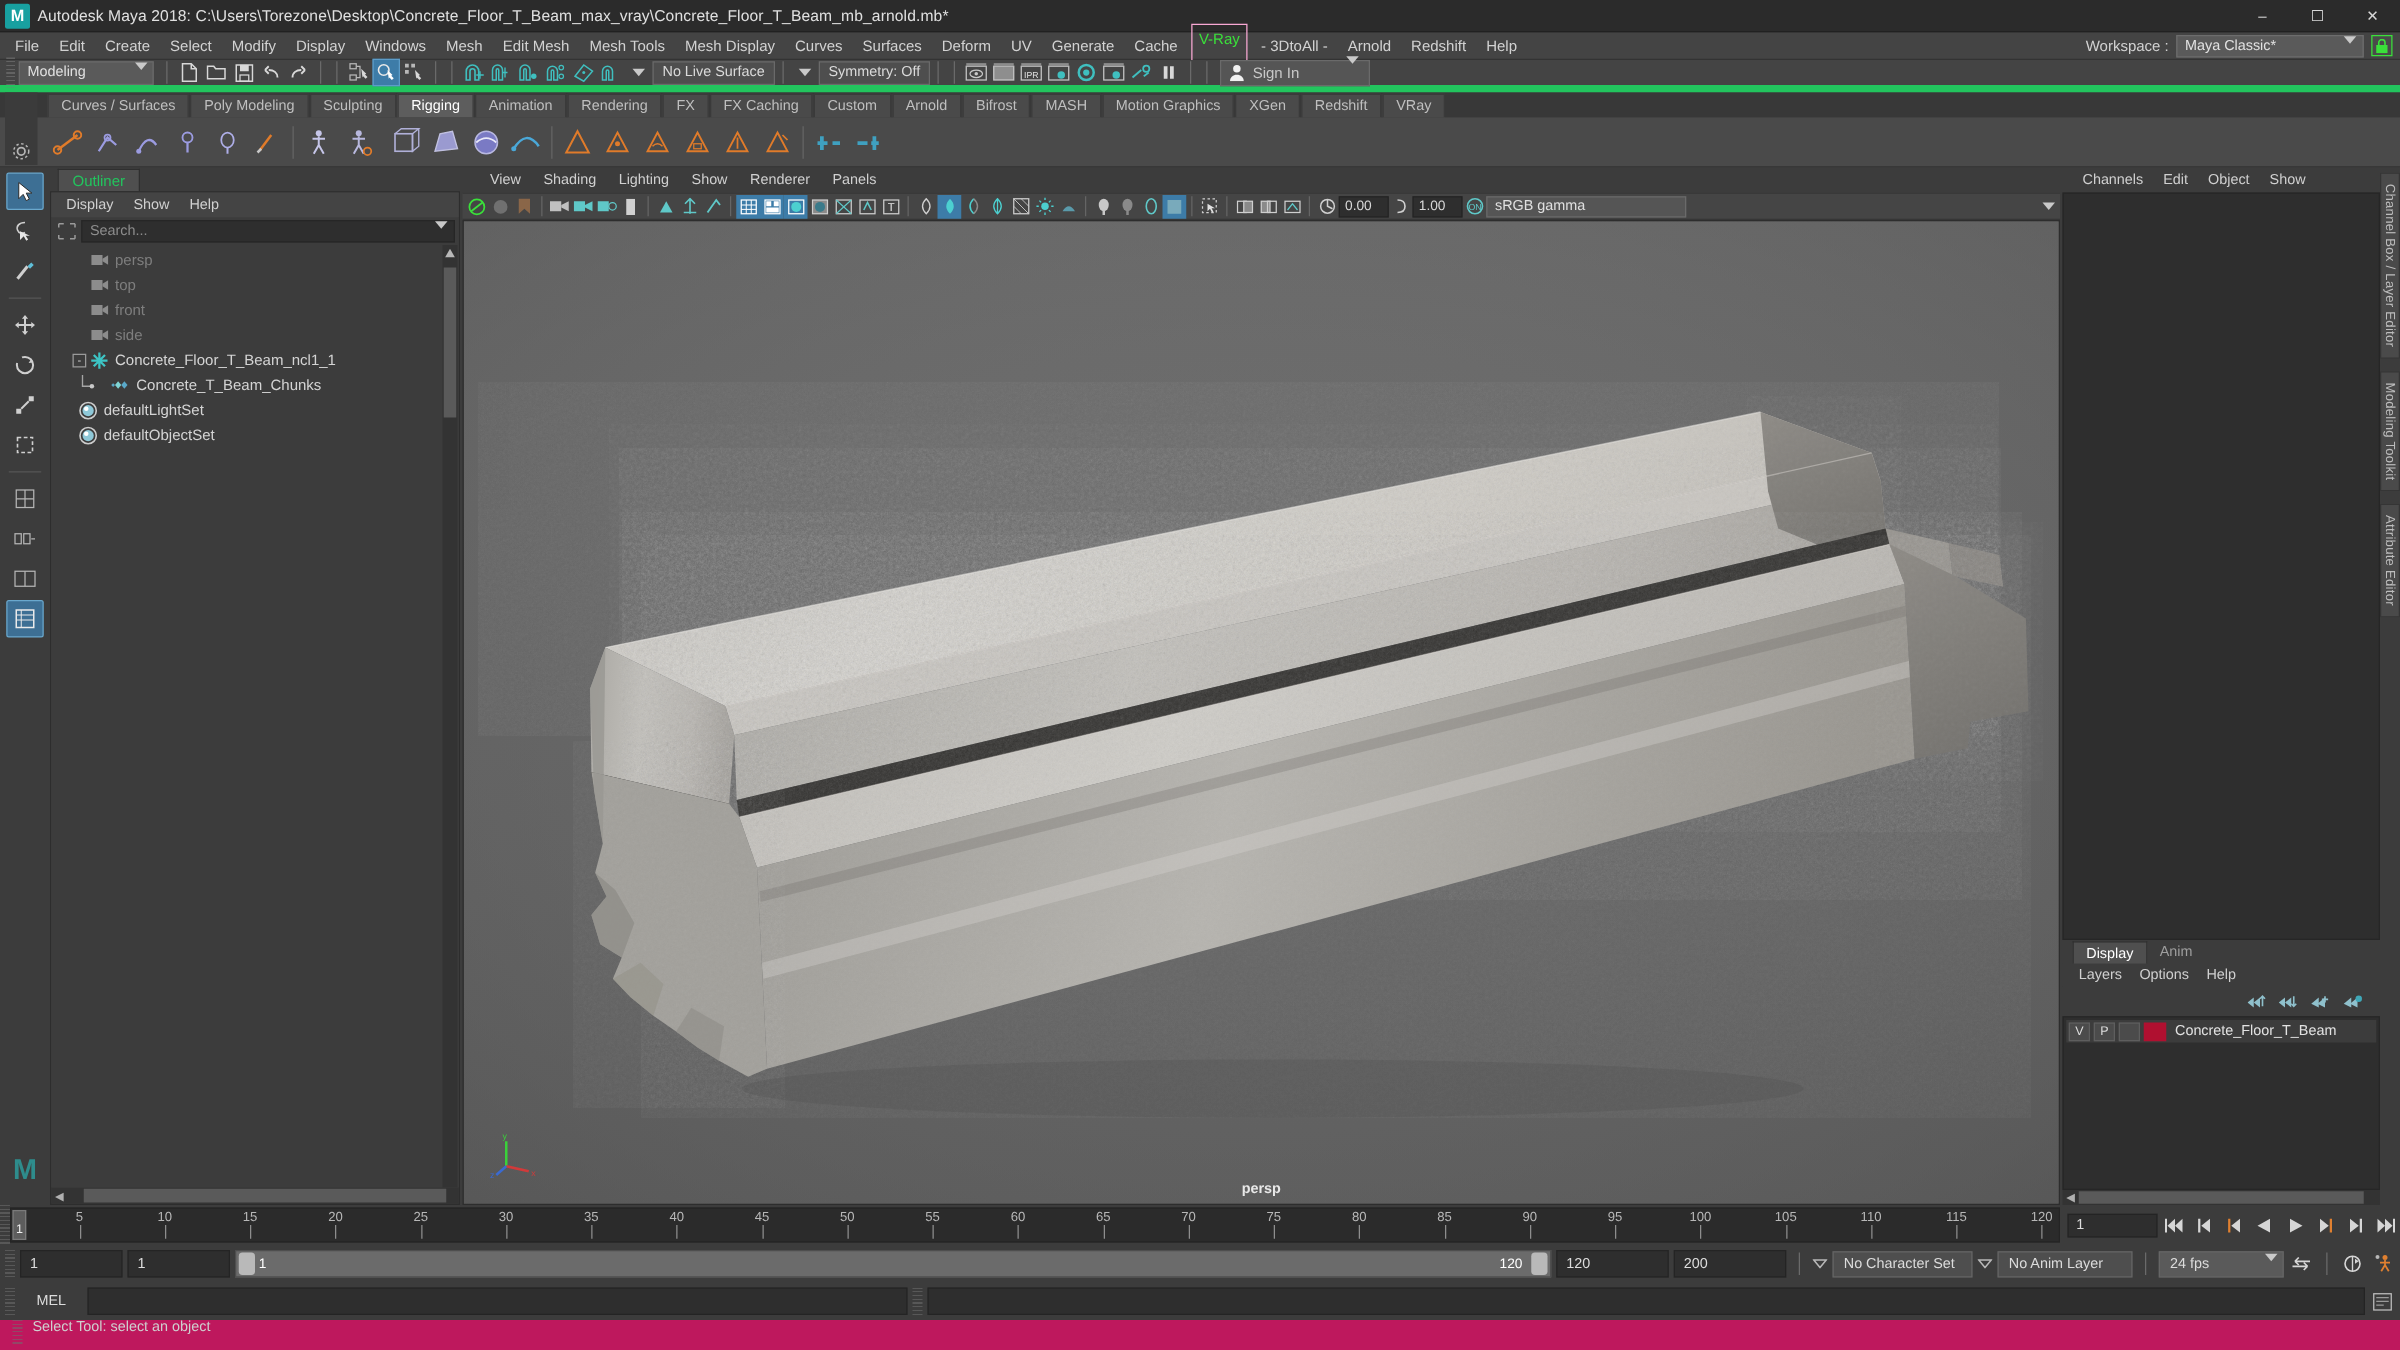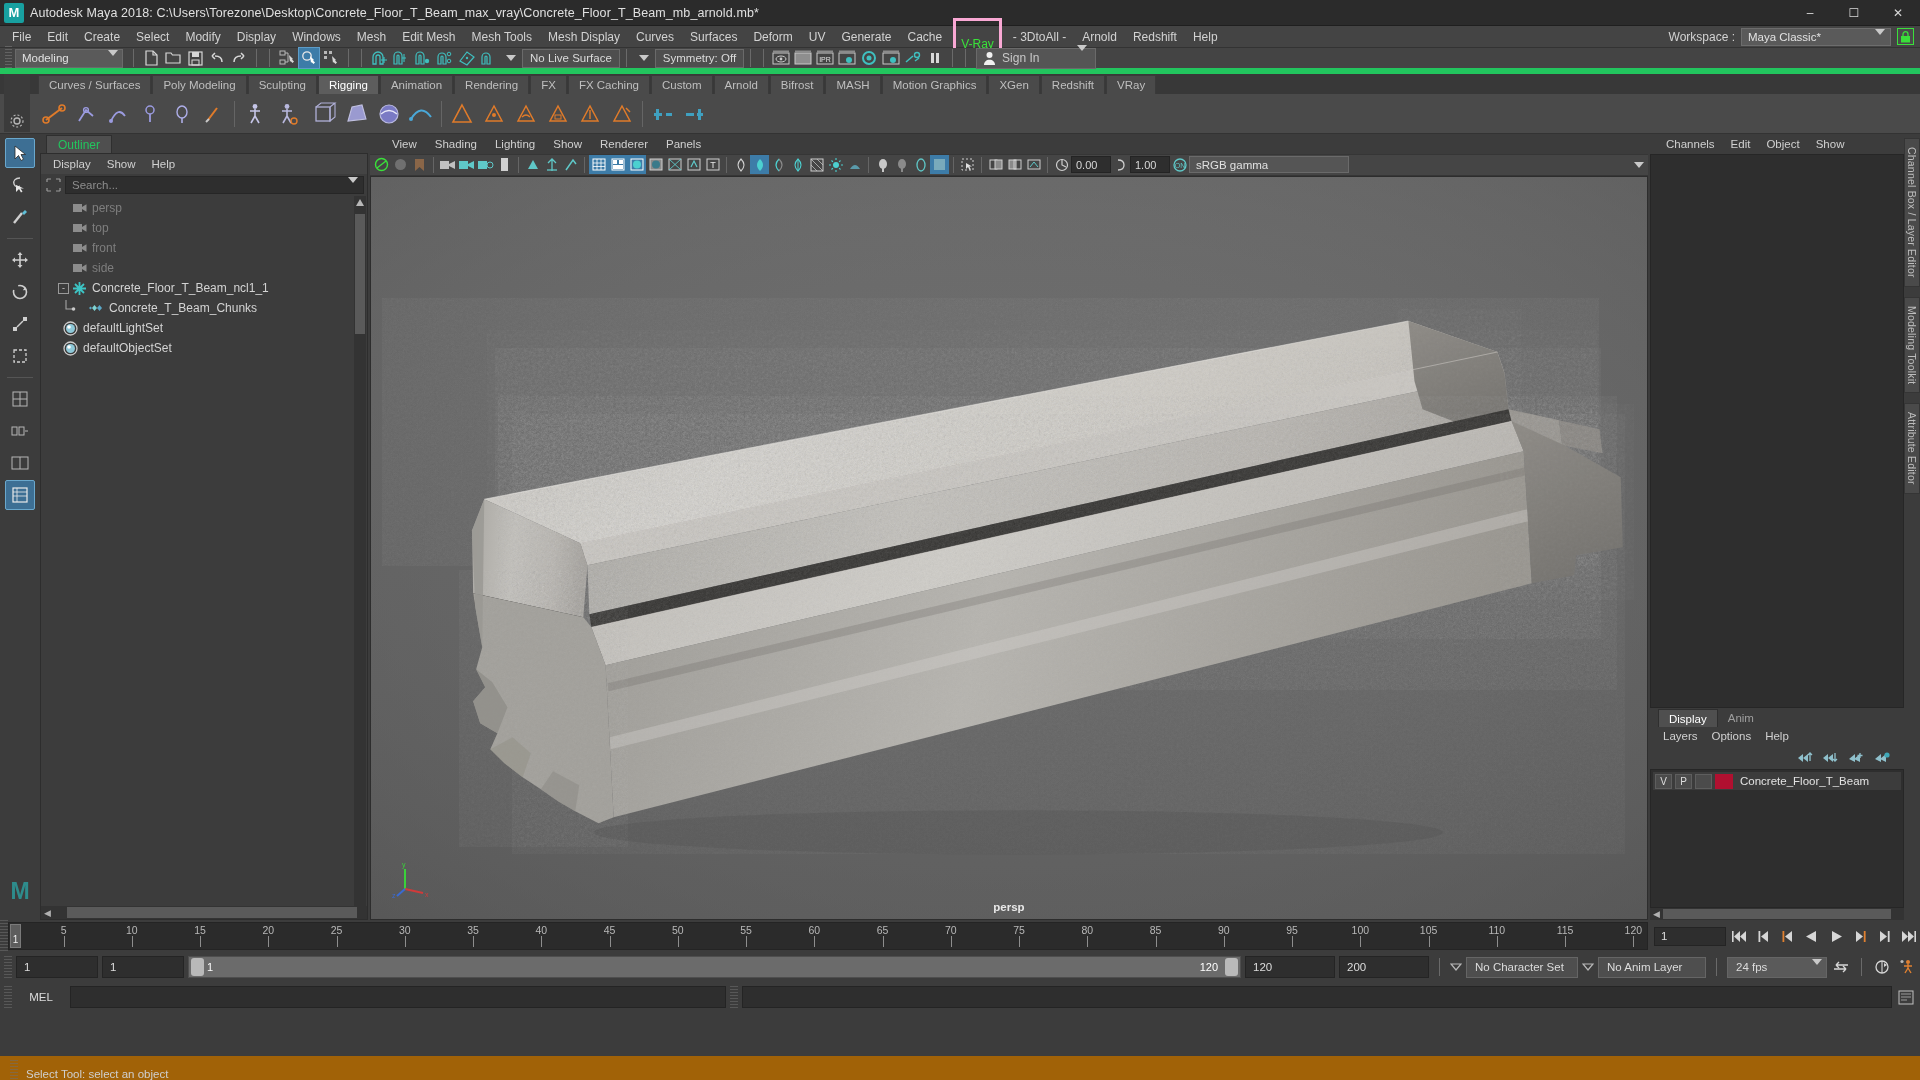--- a/index.html
+++ b/index.html
@@ -32,21 +32,21 @@
   }
 
   
   .menubar {
     height: 22px; flex: 0 0 22px; background: #444444; display: flex; align-items: center;
     padding-left: 4px; border-bottom: 1px solid #333;
   }
   .menuitem {
     padding: 0 8px; height: 22px; line-height: 22px; font-size: 12px; color: #d2d2d2; white-space: nowrap;
   }
-  .menuitem.vray { color: #3ae03a; border: 3px solid #f9a8d4; padding: 16px 5px; height: 35px; line-height: 15px; margin: 0 3px; }
+  .menuitem.vray { color: #3ae03a; border: 1px solid #f9a8d4; padding: 4px 5px; height: 35px; line-height: 15px; margin: 0 3px; }
   .menubar .ws {
     margin-left: auto; display: flex; align-items: center; gap: 6px; padding-right: 6px;
   }
   .ws-label { font-size: 12px; color: #d2d2d2; }
   .ws-select {
     width: 150px; height: 18px; background: #5a5a5a; border: 1px solid #6d6d6d;
     display: flex; align-items: center; padding-left: 6px; font-size: 11.5px; color: #e2e2e2;
     position: relative;
   }
   .ws-select .caret { position: absolute; right: 5px; top: 6px; }
@@ -248,21 +248,21 @@
   .combo.arrowed { position: relative; padding-right: 20px; }
   .tri { width: 0; height: 0; border-left: 5px solid transparent; border-right: 5px solid transparent; border-top: 6px solid #c9c9c9; }
 
   
   .cmdrow { height: 30px; flex: 0 0 30px; display: flex; align-items: center; background: #3c3c3c; gap: 4px; padding: 0 4px;}
   .mel-label { width: 50px; text-align: center; font-size: 11.5px; color: #dcdcdc;}
   .cmd-input { flex: 1 1 auto; height: 22px; background: #2e2e2e; border: 1px solid #242424; }
   .cmd-out { width: 1150px; height: 22px; background: #2e2e2e; border: 1px solid #242424;}
 
   
-  .helprow { height: 24px; flex: 0 0 24px; display: flex; align-items: flex-end; background: #a16207; padding-left: 10px; gap: 8px; margin-top: 44px;}
+  .helprow { height: 24px; flex: 0 0 24px; display: flex; align-items: flex-start; background: #be185d; padding-left: 10px; gap: 8px;}
   .help-text { font-size: 11.5px; color: #cfcfcf; }
   svg { display: block; }
 </style>
 </head>
 <body>
 
 <div class="app">
 
   <div class="titlebar">
     <div class="logo">M</div>

